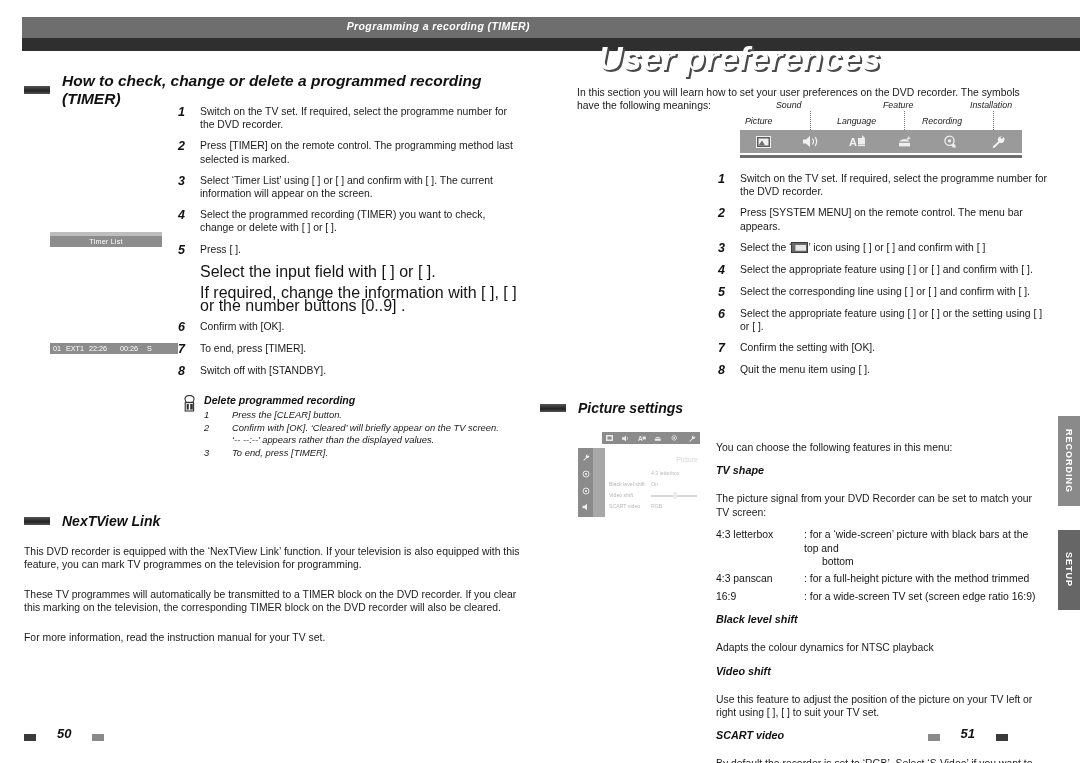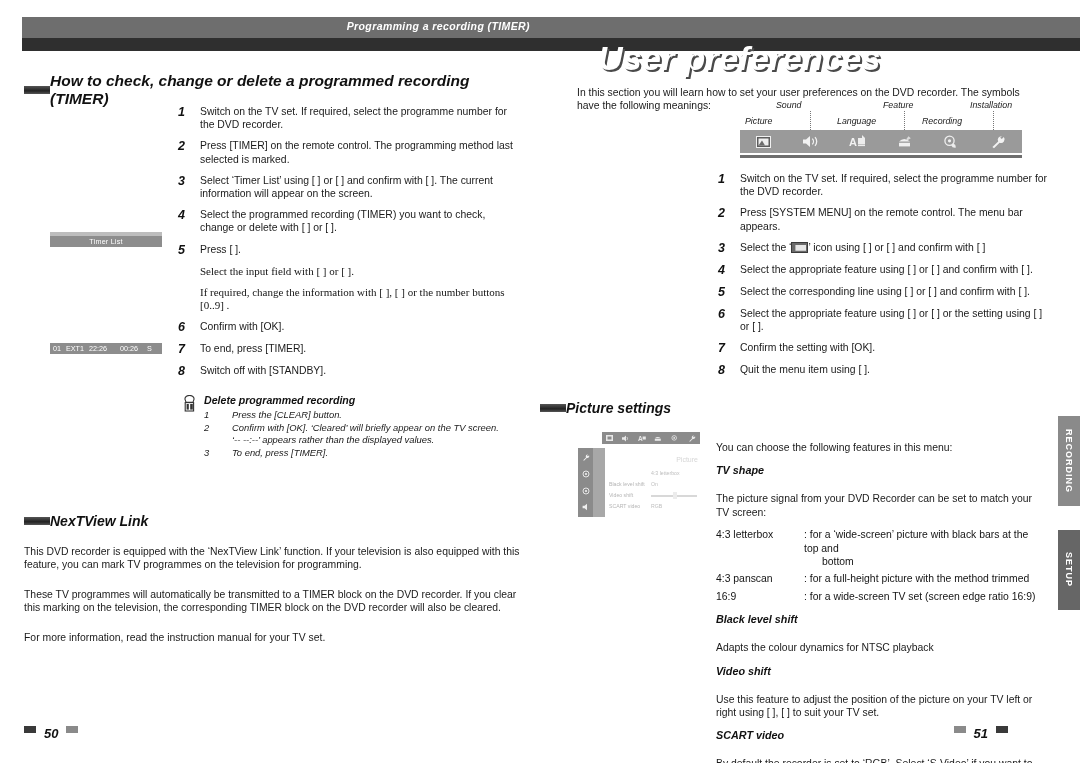--- a/index.html
+++ b/index.html
@@ -36,21 +36,21 @@
     text-shadow: 2px 2px 0 #4a4a4a;
     margin-top: 20px;
   }
 
   
   .col-left  { position:absolute; left:0px;   top:60px; width:540px; height:640px; }
   .col-right { position:absolute; left:540px; top:60px; width:540px; height:640px; }
 
   
   .sec-head {
-    display:flex; align-items:center; gap:0;
+    display:flex; align-items:center; gap:12px;
     font-style:italic; font-weight:bold; font-size:15.5px;
     color:#111;
   }
   .sec-head .dash {
     display:inline-block; width:26px; height:8px;
     background:linear-gradient(to bottom,#555 0%,#222 60%,#555 100%);
     flex:0 0 auto;
   }
   .sec-head.small { font-size:14px; }
 
@@ -58,21 +58,21 @@
   .steps { margin:0; padding:0; }
   .step { display:flex; margin-bottom:8px; }
   .step .n {
     flex:0 0 22px; text-align:left;
     font-style:italic; font-weight:bold; font-size:12.5px;
     color:#111; padding-top:0px;
   }
   .step .t {
     flex:1 1 auto; font-size:10.4px; line-height:13.2px; color:#1a1a1a;
   }
-  .substep { margin:8px 0 8px 22px; font-size:11px; line-height:13.2px;font-family:Liberation Serif, serif; }
+  .substep { margin:8px 0 8px 22px; font-size:16px; line-height:13.2px; }
 
   
   .tip { display:flex; margin-top:16px; margin-left:4px; }
   .tip-icon { flex:0 0 22px; padding-top:1px; }
   .tip-body { flex:1 1 auto; }
   .tip-title {
     font-style:italic; font-weight:bold; font-size:10.6px;
     color:#111; margin-bottom:3px;
   }
   .tip-row { display:flex; font-style:italic; font-size:9.4px; line-height:12.6px; color:#1a1a1a; }
@@ -86,21 +86,21 @@
   .tv-timer { position:absolute; left:50px; top:176px; width:112px; height:118px; }
   .tv-timer .hdr {
     position:absolute; left:0; top:0; width:112px; height:11px;
     background:#8d8d8d; color:#ffffff; font-size:7.2px;
     text-align:center; line-height:11px; letter-spacing:.2px;
   }
   .tv-timer .hdr-top {
     position:absolute; left:0; top:-4px; width:112px; height:4px; background:#bdbdbd;
   }
   .tv-timer .row {
-    position:absolute; left:0; bottom:0; width:112px; height:11px;
+    position:absolute; left:0; bottom:0; width:128px; height:11px;
     background:#8d8d8d; color:#ffffff; font-size:7.2px; line-height:11px;
     display:flex; align-items:center; padding:0 3px; gap:5px;
   }
   .tv-timer .row span { white-space:nowrap; }
 
   
   .symbolbar { position:absolute; left:740px; top:100px; width:290px; height:62px; }
   .sym-lbl {
     position:absolute; font-style:italic; font-size:8.8px; color:#1a1a1a;
     white-space:nowrap;
@@ -166,21 +166,21 @@
     font-size:9px; font-weight:bold; letter-spacing:1px;
     display:flex; align-items:center; justify-content:center;
   }
   .edge-tab span {
     writing-mode:vertical-rl; text-orientation:mixed; white-space:nowrap;
   }
   .edge-rec   { top:416px;  height:90px;  background:#8a8a8a; }
   .edge-setup { top:530px;  height:80px;  background:#666666; }
 
   
-  .pagefoot { position:absolute; bottom:22px; display:flex; align-items:flex-start; gap:8px; }
+  .pagefoot { position:absolute; bottom:22px; display:flex; align-items:flex-end; gap:21px; }
   .pagefoot .sq { display:inline-block; width:12px; height:7px; background:#3a3a3a; }
   .pagefoot .sq.light { background:#8a8a8a; }
   .pagefoot .pn { font-style:italic; font-weight:bold; font-size:13px; color:#111; }
   .foot-left  { left:24px; }
   .foot-right { right:72px; }
   .inline-icon {
     display:inline-block; width:17px; height:11px; vertical-align:-2px;
     background:#6b6b6b; border:1px solid #3a3a3a; position:relative;
   }
   .inline-icon::after{

